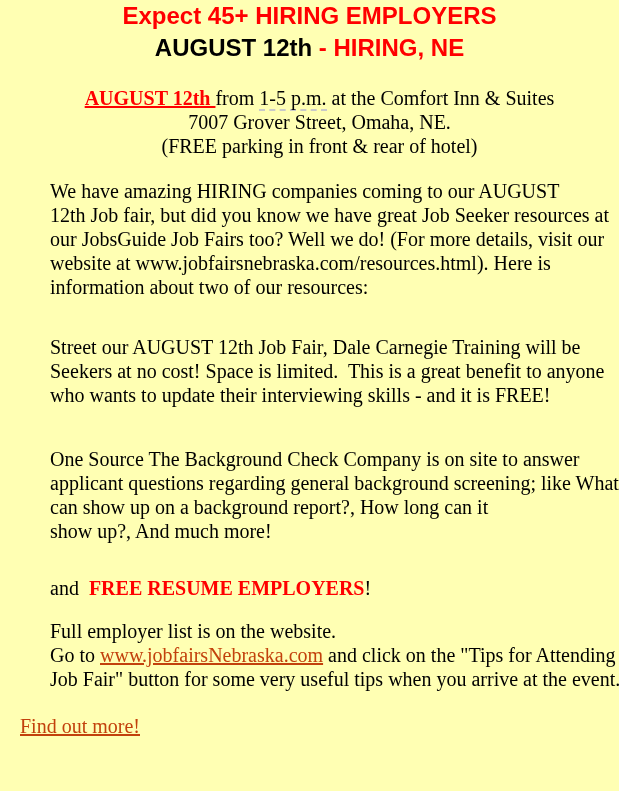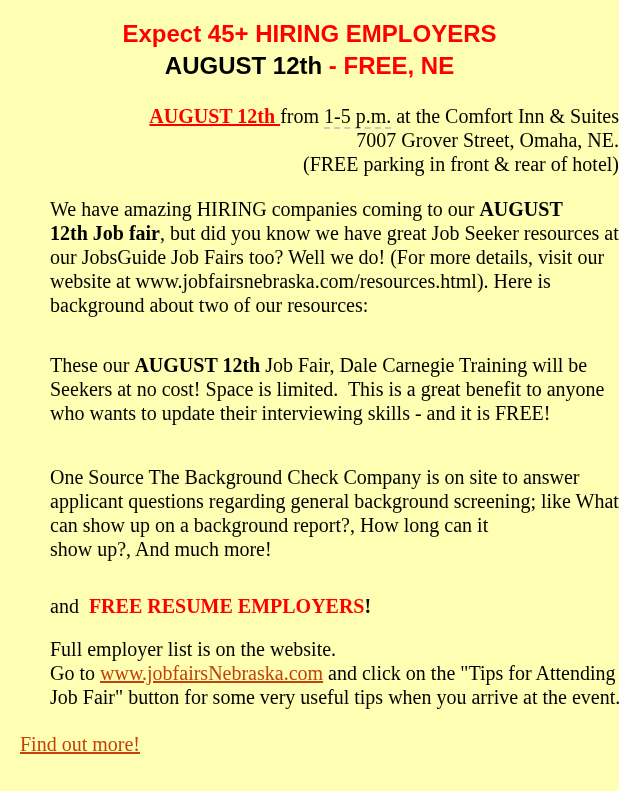--- a/index.html
+++ b/index.html
@@ -13,33 +13,32 @@
     color: #000000;
     font-family: "Liberation Serif", serif;
     overflow: hidden;
   }
   .page {
     width: 619px;
     height: 791px;
   }
   
   .headline {
-    padding-top: 18px;
     text-align: center;
     font-family: "Liberation Sans", sans-serif;
     font-weight: bold;
     font-size: 24px;
     line-height: 32px;
     color: #ff0000;
   }
   .headline .black { color: #000000; }
   
   .intro {
     margin-top: 22px;
-    text-align: right;
+    text-align: center;
     font-size: 20px;
     line-height: 24px;
     padding-left: 20px;
   }
   .ln { white-space: nowrap; }
   .date-em {
     color: #ff0000;
     font-weight: bold;
     text-decoration: underline;
   }
@@ -51,61 +50,61 @@
     margin-left: 50px;
     font-size: 20px;
     line-height: 24px;
   }
   .para { margin: 0; }
   .p1 { margin-top: 21px; }
   .p2 { margin-top: 36px; }
   .p3 { margin-top: 40px; }
   .resume-line { margin-top: 33px; }
   .closing { margin-top: 19px; }
-  .b { font-weight: bold; }
+  .b { font-weight: normal; }
   .red-b { color: #ff0000; font-weight: bold; }
   a.link {
     color: #c2410c;
     cursor: pointer;
   }
   .findout {
     display: inline-block;
     margin: 23px 0 0 20px;
     font-size: 20px;
     line-height: 24px;
   }
 </style>
 </head>
 <body>
 
 <div class="page">
 
   <div class="headline">
     <div class="ln">Expect 45+ HIRING EMPLOYERS</div>
-    <div class="ln"><span class="black">AUGUST 12th </span><span>- FREE, NE</span></div>
+    <div class="ln"><span class="black">AUGUST 12th </span><span>- HIRING, NE</span></div>
   </div>
 
   <div class="intro">
     <div class="ln"><span class="date-em">AUGUST 12th&nbsp;</span><span>from </span><span class="dashed-u">1-5 p.m.</span><span> at the Comfort Inn &amp; Suites</span></div>
     <div class="ln">7007 Grover Street, Omaha, NE.</div>
     <div class="ln">(FREE parking in front &amp; rear of hotel)</div>
   </div>
 
   <div class="content">
 
     <div class="para p1">
       <div class="ln"><span>We have amazing HIRING companies coming to our </span><span class="b">AUGUST</span></div>
       <div class="ln"><span class="b">12th Job fair</span><span>, but did you know we have great Job Seeker resources at</span></div>
       <div class="ln">our JobsGuide Job Fairs too? Well we do! (For more details, visit our</div>
       <div class="ln">website at www.jobfairsnebraska.com/resources.html). Here is</div>
-      <div class="ln">background about two of our resources:</div>
+      <div class="ln">information about two of our resources:</div>
     </div>
 
     <div class="para p2">
-      <div class="ln"><span>These our </span><span class="b">AUGUST 12th</span><span> Job Fair, Dale Carnegie Training will be</span></div>
+      <div class="ln"><span>Street our </span><span class="b">AUGUST 12th</span><span> Job Fair, Dale Carnegie Training will be</span></div>
       <div class="ln">Seekers at no cost! Space is limited.&nbsp; This is a great benefit to anyone</div>
       <div class="ln">who wants to update their interviewing skills - and it is FREE!</div>
     </div>
 
     <div class="para p3">
       <div class="ln">One Source The Background Check Company is on site to answer</div>
       <div class="ln">applicant questions regarding general background screening; like What</div>
       <div class="ln">can show up on a background report?, How long can it</div>
       <div class="ln">show up?, And much more!</div>
     </div>

